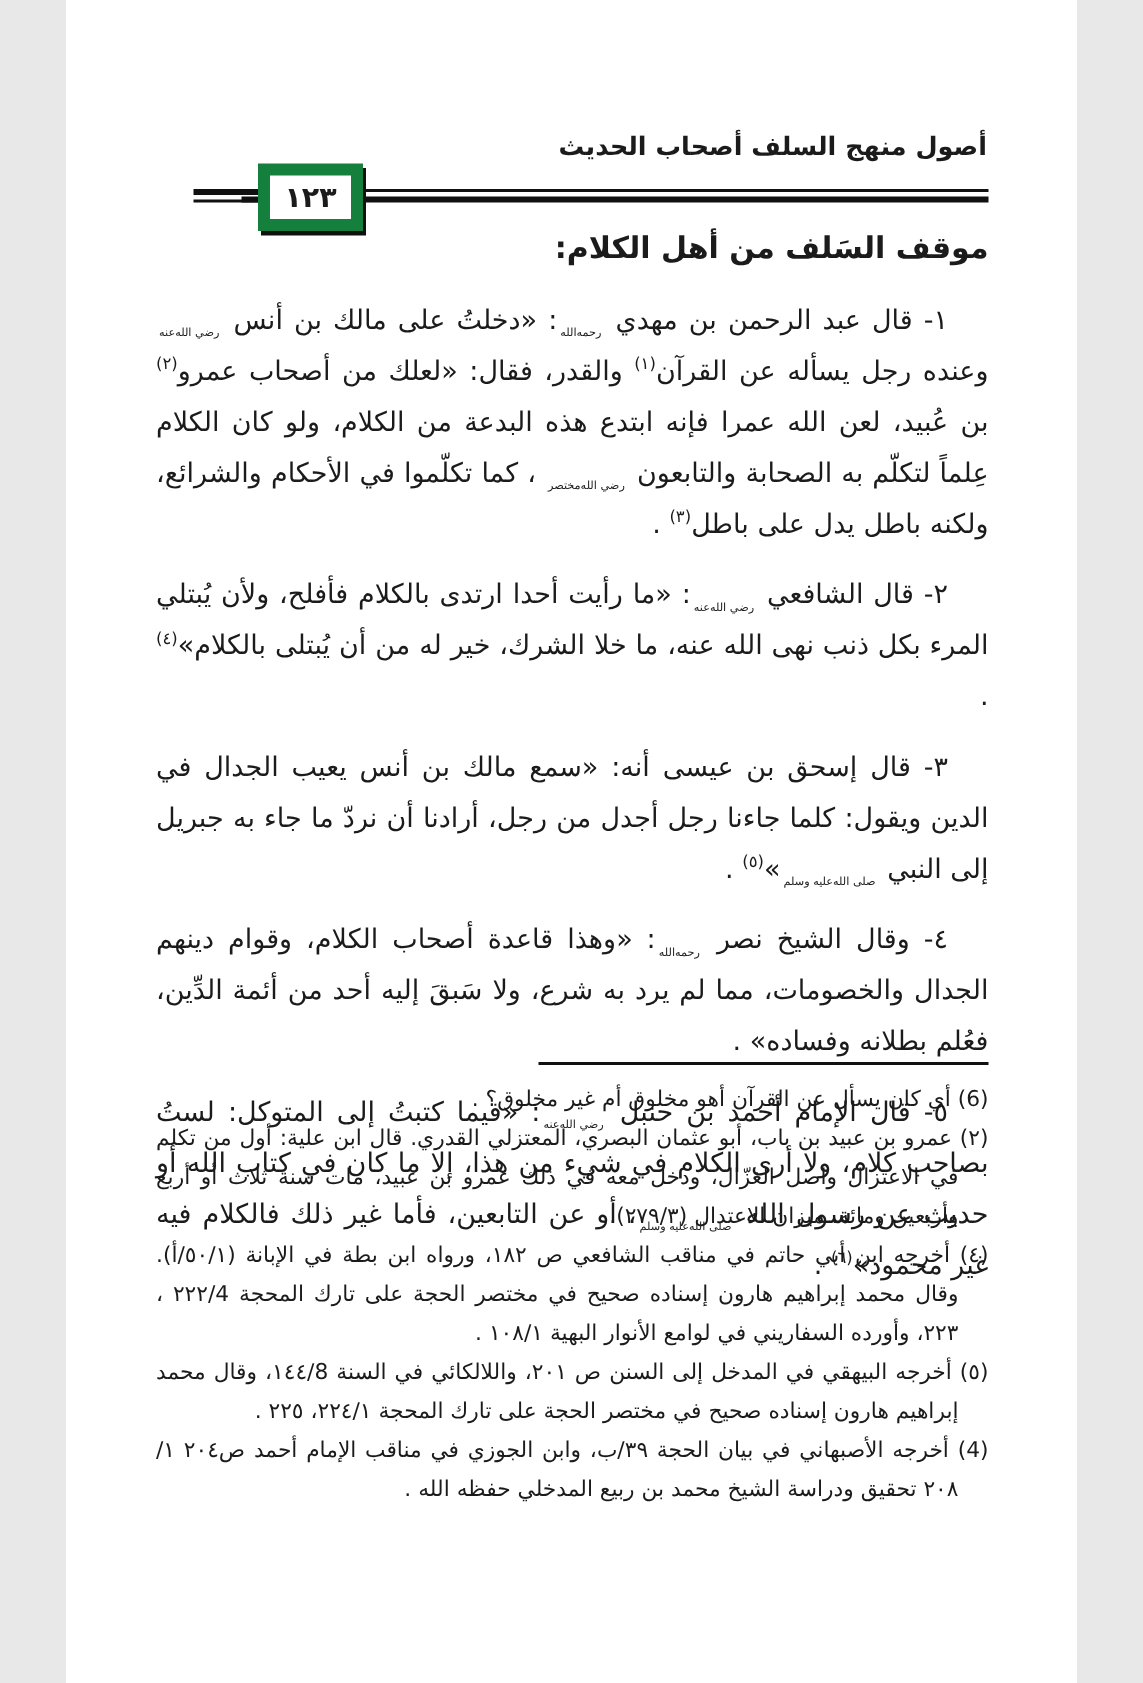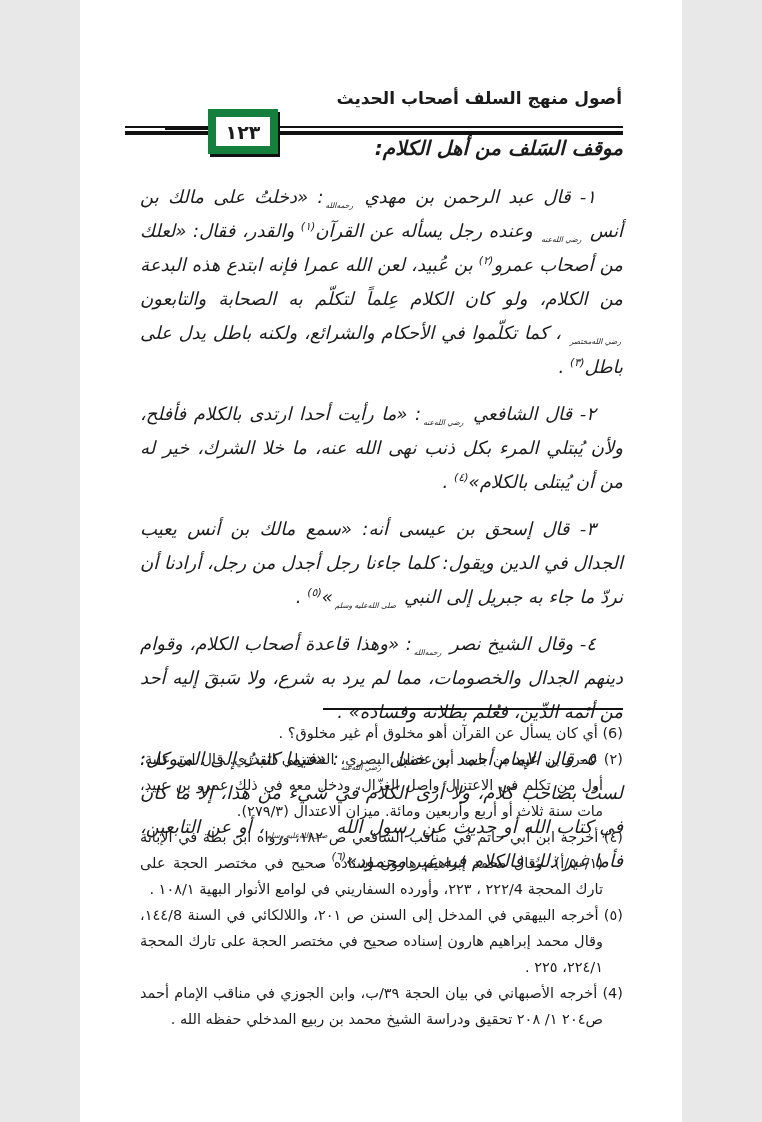--- a/index.html
+++ b/index.html
@@ -1,18 +1,18 @@
 <!DOCTYPE html>
 <html lang="ar" dir="rtl"><head>
 <meta charset="utf-8">
 <style>
   html,body{margin:0;padding:0;background:#e8e8e8;}
   .page{
     position:relative;
-    width:602px;height:1122px;
+    width:674px;height:1122px;
     margin:0 auto;
     background:#ffffff;
     color:#1b1b1b;
     font-family:"DejaVu Sans",sans-serif;
     direction:rtl;
     overflow:hidden;
   }
   
   .header-title{
     position:absolute;top:88px;right:60px;
@@ -28,21 +28,21 @@
   }
   .pagenum-box{
     position:absolute;top:109px;left:128px;width:54px;height:29px;
     border:8px solid #15803d;background:#fff;
     box-shadow:2px 3px 0 #111;
     display:flex;align-items:center;justify-content:center;
     font-size:19px;font-weight:bold;
   }
   
   .body-block{
-    position:absolute;top:136px;right:59px;left:60px;font-style:italic;
+    position:absolute;top:153px;right:59px;left:60px;
   }
   .section-heading{
     margin:0 0 20px 0;
     font-size:20px;font-weight:bold;
   }
   .para{
     margin:0 0 13px 0;
     font-size:18px;line-height:34px;
     text-align:justify;
     text-indent:27px;

